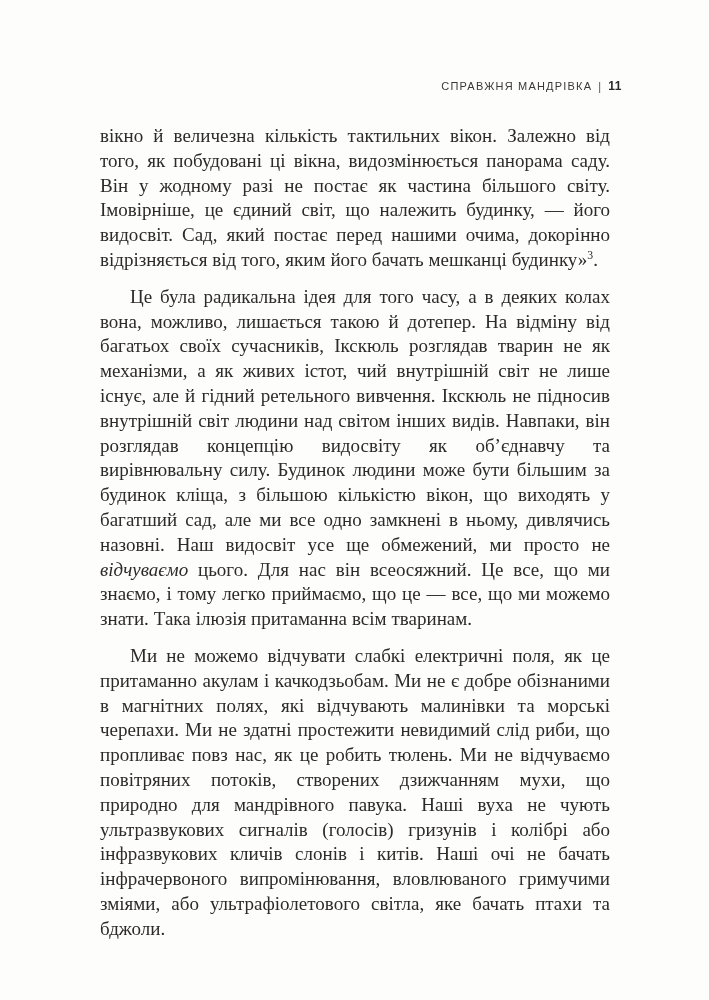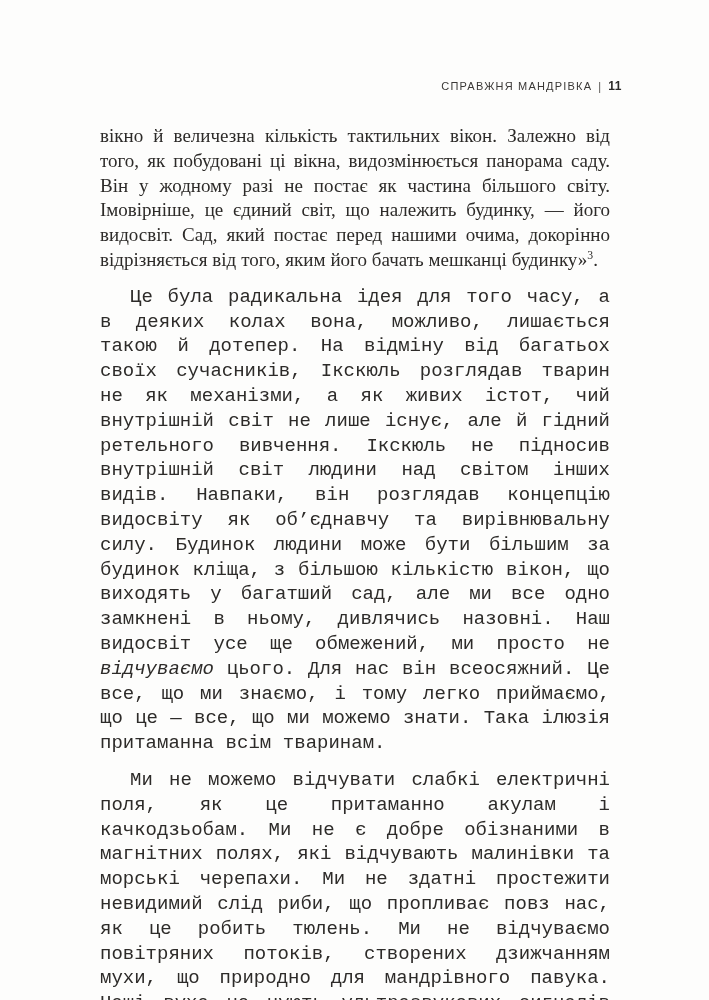--- a/index.html
+++ b/index.html
@@ -48,21 +48,20 @@
     margin: 12px;
     font-size: 19px;
     line-height: 24.8px;
     text-align: justify;
     hyphens: auto;
     -webkit-hyphens: auto;
     word-spacing: 0.2px;
   }
   .text-block p.indent {
     text-indent: 30px;
-    font-family: Liberation Mono, monospace;
   }
   .text-block em {
     font-style: italic;
   }
   .text-block sup {
     font-size: 0.62em;
     line-height: 0;
     vertical-align: super;
   }
 </style>

